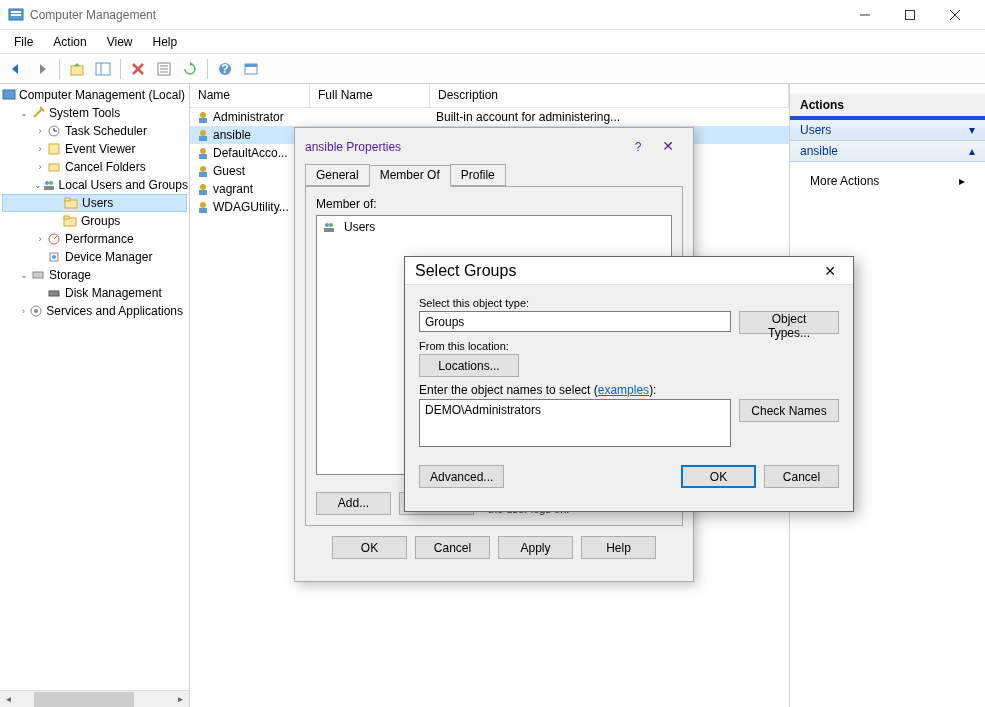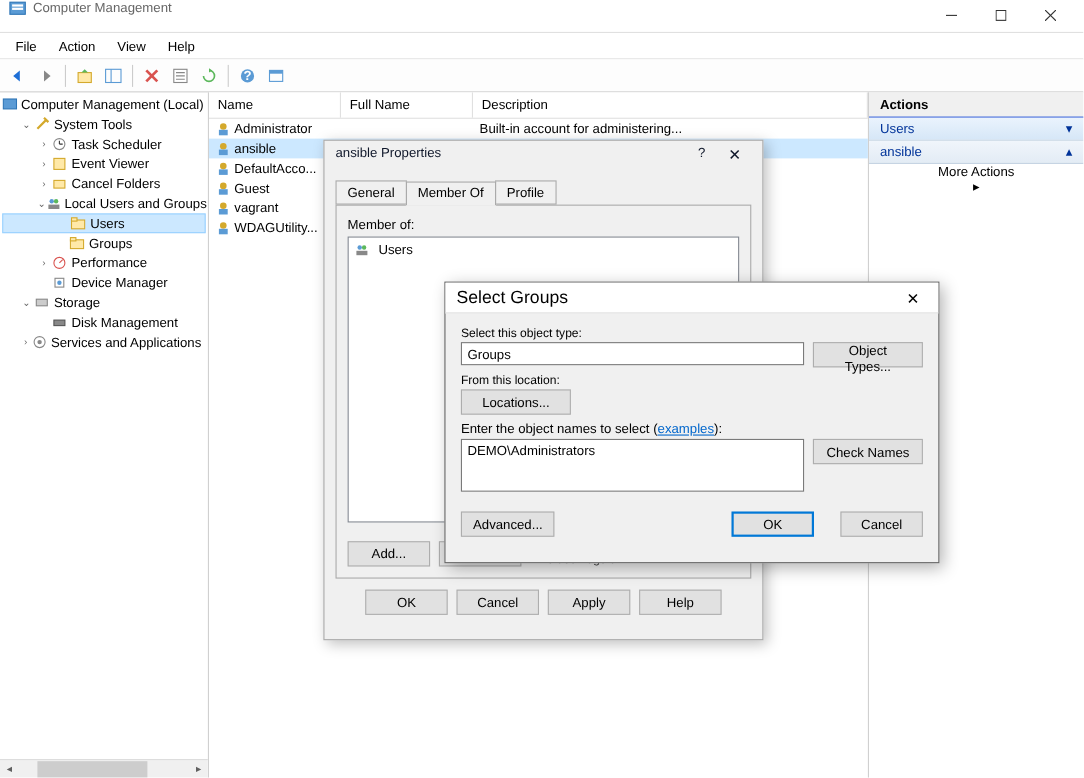--- a/index.html
+++ b/index.html
@@ -1,18 +1,18 @@
 <!DOCTYPE html>
 <html><head>
   <meta charset="utf-8">
   <style>
     * { box-sizing: border-box; margin: 0; padding: 0; font-family: "Segoe UI", Tahoma, sans-serif; font-size: 12px; }
     body { background: #fff; width: 985px; height: 707px; overflow: hidden; position: relative; }
     
-    .titlebar { height: 30px; display: flex; padding: 0 8px; background: #fff; border-bottom: 1px solid #e0e0e0; }
+    .titlebar { height: 30px; display: flex; align-items: center; padding: 0 8px; background: #fff; border-bottom: 1px solid #e0e0e0; }
     .titlebar-icon { width: 16px; height: 16px; margin-right: 6px; }
     .titlebar-text { flex: 1; color: #666; }
     .titlebar-btns { display: flex; }
     .titlebar-btn { width: 45px; height: 28px; display: flex; align-items: center; justify-content: center; color: #333; }
     
     .menubar { height: 24px; display: flex; align-items: center; padding: 0 4px; border-bottom: 1px solid #e0e0e0; }
     .menubar-item { padding: 3px 10px; cursor: default; }
     
     .toolbar { height: 30px; display: flex; align-items: center; padding: 0 4px; gap: 2px; border-bottom: 1px solid #d0d0d0; background: #fdfdfd; }
     .toolbar-btn { width: 24px; height: 24px; display: flex; align-items: center; justify-content: center; border: 1px solid transparent; }
@@ -34,32 +34,32 @@
     .list-panel { flex: 1; border-right: 1px solid #d0d0d0; display: flex; flex-direction: column; }
     .list-header { display: flex; height: 24px; border-bottom: 1px solid #e0e0e0; background: #fff; }
     .list-header-cell { padding: 4px 8px; border-right: 1px solid #e0e0e0; }
     .list-body { flex: 1; }
     .list-row { display: flex; height: 18px; align-items: center; }
     .list-row.selected { background: #cce8ff; }
     .list-cell { padding: 0 6px; display: flex; align-items: center; gap: 3px; overflow: hidden; white-space: nowrap; }
     .user-icon { width: 14px; height: 14px; flex-shrink: 0; }
     
     .actions-panel { width: 195px; }
-    .actions-header { background: #f0f0f0; border-bottom: 1px solid #1d4ed8; padding: 4px 10px; font-weight: bold; }
+    .actions-header { background: #f0f0f0; border-bottom: 4px solid #1d4ed8; padding: 4px 10px; font-weight: bold; margin-top: 10px; }
     .actions-section { background: linear-gradient(#eaf3fd, #d6e7f7); padding: 3px 10px; display: flex; justify-content: space-between; align-items: center; border-bottom: 1px solid #c0d0e0; color: #003399; }
     .actions-section.light { background: linear-gradient(#f0f5fb, #e3ecf5); }
-    .actions-item { padding: 0 20px; display: flex; justify-content: space-between; align-items: center; flex-direction: column; }
+    .actions-item { padding: 12px 20px; display: flex; justify-content: space-between; align-items: center; }
     
     .scrollbar-h { position: absolute; bottom: 0; left: 0; right: 0; height: 17px; background: #f0f0f0; border-top: 1px solid #ddd; display: flex; align-items: center; }
     .scrollbar-thumb { height: 15px; background: #cdcdcd; margin-left: 17px; width: 100px; }
     .scrollbar-arrow { width: 17px; height: 17px; display: flex; align-items: center; justify-content: center; font-size: 8px; color: #606060; }
     
     
     .props-dialog { position: absolute; left: 294px; top: 127px; width: 400px; height: 455px; background: #f0f0f0; border: 1px solid #aaa; box-shadow: 3px 3px 12px rgba(0,0,0,0.25); }
-    .props-title { height: 30px; display: flex; align-items: flex-start; padding: 4px 10px; color: #0f172a; }
+    .props-title { height: 30px; display: flex; align-items: flex-end; padding: 4px 10px; color: #4c1d95; }
     .props-title-text { flex: 1; }
     .props-close { width: 30px; text-align: center; font-size: 14px; }
     .props-help { width: 30px; text-align: center; }
     .props-tabs { display: flex; padding: 6px 10px 0 10px; }
     .props-tab { padding: 3px 10px; border: 1px solid #aaa; background: #f0f0f0; margin-right: -1px; position: relative; }
     .props-tab.active { background: #f0f0f0; border-bottom-color: #f0f0f0; z-index: 2; top: 1px; padding-top: 2px; }
     .props-tabpanel { border: 1px solid #aaa; margin: 0 10px; padding: 10px; height: 340px; position: relative; }
     .props-label { margin-bottom: 4px; }
     .member-list { border: 1px solid #828790; background: #fff; height: 260px; padding: 2px; }
     .member-item { display: flex; align-items: center; gap: 4px; height: 18px; padding: 0 2px; }
@@ -74,21 +74,21 @@
     .select-dialog { position: absolute; left: 404px; top: 256px; width: 450px; height: 256px; background: #f0f0f0; border: 1px solid #666; box-shadow: 4px 4px 14px rgba(0,0,0,0.3); }
     .select-title { height: 28px; display: flex; align-items: center; padding: 0 10px; background: #fff; border-bottom: 1px solid #ddd; }
     .select-title-text { flex: 1; font-size: 16px; }
     .select-close { width: 26px; text-align: center; font-size: 14px; }
     .select-body { padding: 12px 14px; }
     .select-label { font-size: 11px; margin-bottom: 2px; margin-top: 6px; }
     .select-label:first-child { margin-top: 0; }
     .select-row { display: flex; gap: 8px; align-items: flex-start; }
     .select-input { flex: 1; border: 1px solid #7a7a7a; background: #fff; padding: 3px 5px; font-size: 12px; height: 21px; }
     .select-textarea { flex: 1; border: 1px solid #7a7a7a; background: #fff; padding: 3px 5px; font-size: 12px; height: 48px; resize: none; font-family: inherit; }
-    .select-footer { display: flex; padding: 6px 14px 14px; gap: 24px; }
+    .select-footer { display: flex; padding: 6px 14px 14px; gap: 8px; }
     .select-footer .spacer { flex: 1; }
     a.link { color: #0066cc; text-decoration: underline; cursor: pointer; }
     
     
     svg { display: block; }
   </style>
 </head>
 <body>
 
 <div class="titlebar">

